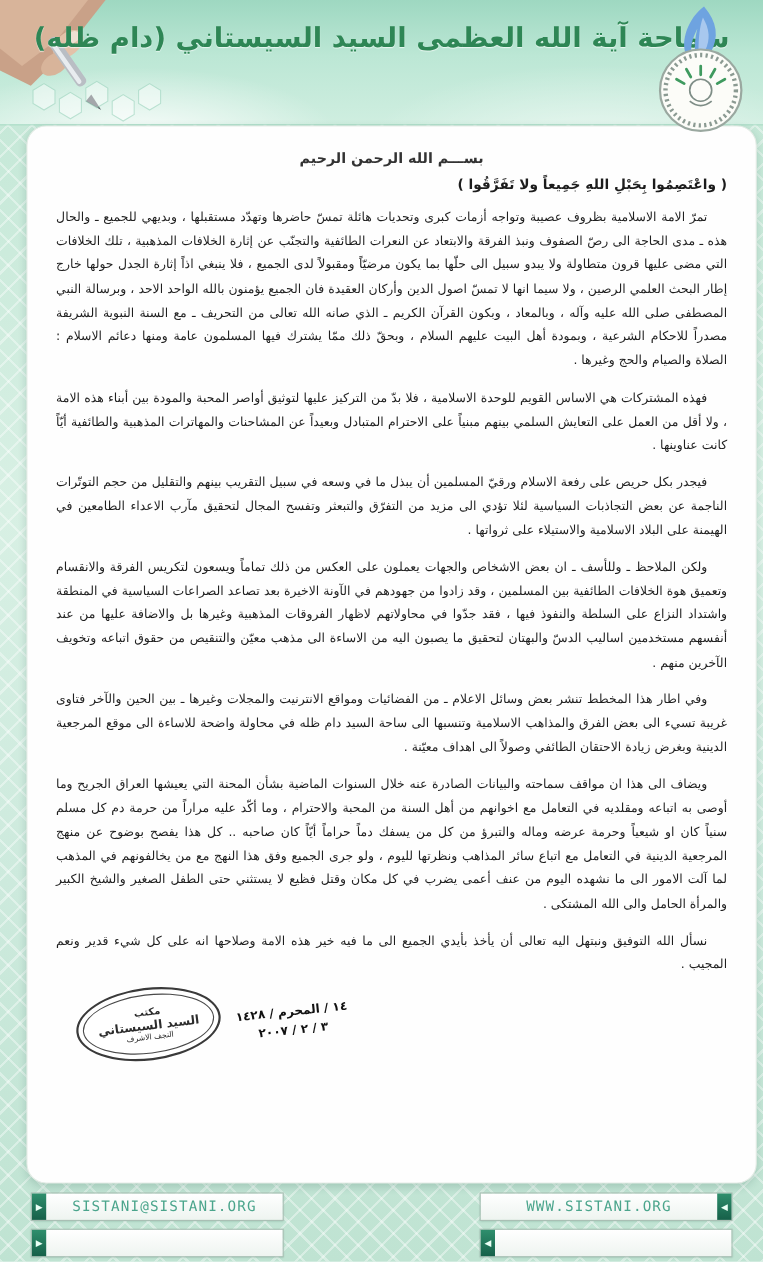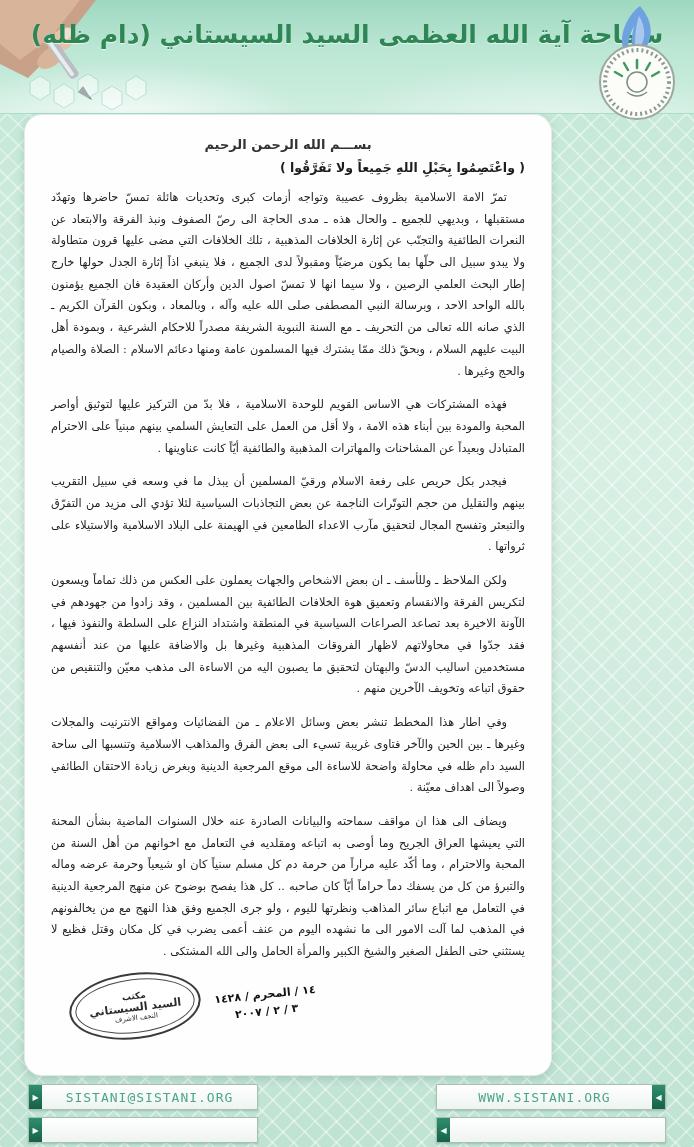--- a/index.html
+++ b/index.html
@@ -22,21 +22,21 @@
     border-bottom:1px solid #aadcc6;
   }
   .header-titles{position:absolute;top:12px;left:0;width:100%;text-align:center;color:#2e8655;direction:rtl;}
   .header-title1{font-size:22px;font-weight:bold;text-shadow:0 1px 1px rgba(255,255,255,.7);}
   .header-title2{font-size:25px;font-weight:bold;margin-top:8px;text-shadow:0 1px 1px rgba(255,255,255,.7);}
   .hand-pen{position:absolute;top:0;left:0;width:140px;height:113px;}
   .logo{position:absolute;top:4px;right:14px;width:86px;height:118px;z-index:3;}
   .hex-deco{position:absolute;left:20px;top:72px;width:180px;height:40px;opacity:.6;}
   
   .paper{
-    position:absolute;left:24px;top:114px;width:528px;height:962px;
+    position:absolute;left:24px;top:114px;width:664px;height:962px;
     background:#fefefe;border:1px solid #e3ebe5;border-radius:18px;
     box-shadow:0 3px 8px rgba(20,80,60,.18);
     padding:22px 26px;box-sizing:border-box;overflow:hidden;
     direction:rtl;color:#222;
   }
   .basmala{text-align:center;font-size:13px;font-weight:bold;color:#333;margin:0 0 8px 0;}
   .verse{text-align:right;font-size:12.5px;font-weight:bold;color:#1c1c1c;margin:0 0 12px 0;}
   .doc-para{
     font-size:11.3px;line-height:1.92;text-align:justify;margin:12px 0 10px 0;
     text-indent:18px;color:#1f1f1f;letter-spacing:.2px;
@@ -132,20 +132,21 @@
     <p class="basmala">بســـم الله الرحمن الرحيم</p>
     <p class="verse">( واعْتَصِمُوا بِحَبْلِ اللهِ جَمِيعاً ولا تَفَرَّقُوا )</p>
 
     <div>
         <p class="doc-para">تمرّ الامة الاسلامية بظروف عصيبة وتواجه أزمات كبرى وتحديات هائلة تمسّ حاضرها وتهدّد مستقبلها ، وبديهي للجميع ـ والحال هذه ـ مدى الحاجة الى رصّ الصفوف ونبذ الفرقة والابتعاد عن النعرات الطائفية والتجنّب عن إثارة الخلافات المذهبية ، تلك الخلافات التي مضى عليها قرون متطاولة ولا يبدو سبيل الى حلّها بما يكون مرضيّاً ومقبولاً لدى الجميع ، فلا ينبغي اذاً إثارة الجدل حولها خارج إطار البحث العلمي الرصين ، ولا سيما انها لا تمسّ اصول الدين وأركان العقيدة فان الجميع يؤمنون بالله الواحد الاحد ، وبرسالة النبي المصطفى صلى الله عليه وآله ، وبالمعاد ، وبكون القرآن الكريم ـ الذي صانه الله تعالى من التحريف ـ مع السنة النبوية الشريفة مصدراً للاحكام الشرعية ، وبمودة أهل البيت عليهم السلام ، وبحقّ ذلك ممّا يشترك فيها المسلمون عامة ومنها دعائم الاسلام : الصلاة والصيام والحج وغيرها .</p>
         <p class="doc-para">فهذه المشتركات هي الاساس القويم للوحدة الاسلامية ، فلا بدّ من التركيز عليها لتوثيق أواصر المحبة والمودة بين أبناء هذه الامة ، ولا أقل من العمل على التعايش السلمي بينهم مبنياً على الاحترام المتبادل وبعيداً عن المشاحنات والمهاترات المذهبية والطائفية أيّاً كانت عناوينها .</p>
         <p class="doc-para">فيجدر بكل حريص على رفعة الاسلام ورقيّ المسلمين أن يبذل ما في وسعه في سبيل التقريب بينهم والتقليل من حجم التوتّرات الناجمة عن بعض التجاذبات السياسية لئلا تؤدي الى مزيد من التفرّق والتبعثر وتفسح المجال لتحقيق مآرب الاعداء الطامعين في الهيمنة على البلاد الاسلامية والاستيلاء على ثرواتها .</p>
         <p class="doc-para">ولكن الملاحظ ـ وللأسف ـ ان بعض الاشخاص والجهات يعملون على العكس من ذلك تماماً ويسعون لتكريس الفرقة والانقسام وتعميق هوة الخلافات الطائفية بين المسلمين ، وقد زادوا من جهودهم في الآونة الاخيرة بعد تصاعد الصراعات السياسية في المنطقة واشتداد النزاع على السلطة والنفوذ فيها ، فقد جدّوا في محاولاتهم لاظهار الفروقات المذهبية وغيرها بل والاضافة عليها من عند أنفسهم مستخدمين اساليب الدسّ والبهتان لتحقيق ما يصبون اليه من الاساءة الى مذهب معيّن والتنقيص من حقوق اتباعه وتخويف الآخرين منهم .</p>
         <p class="doc-para">وفي اطار هذا المخطط تنشر بعض وسائل الاعلام ـ من الفضائيات ومواقع الانترنيت والمجلات وغيرها ـ بين الحين والآخر فتاوى غريبة تسيء الى بعض الفرق والمذاهب الاسلامية وتنسبها الى ساحة السيد دام ظله في محاولة واضحة للاساءة الى موقع المرجعية الدينية وبغرض زيادة الاحتقان الطائفي وصولاً الى اهداف معيّنة .</p>
         <p class="doc-para">ويضاف الى هذا ان مواقف سماحته والبيانات الصادرة عنه خلال السنوات الماضية بشأن المحنة التي يعيشها العراق الجريح وما أوصى به اتباعه ومقلديه في التعامل مع اخوانهم من أهل السنة من المحبة والاحترام ، وما أكّد عليه مراراً من حرمة دم كل مسلم سنياً كان او شيعياً وحرمة عرضه وماله والتبرؤ من كل من يسفك دماً حراماً أيّاً كان صاحبه .. كل هذا يفصح بوضوح عن منهج المرجعية الدينية في التعامل مع اتباع سائر المذاهب ونظرتها لليوم ، ولو جرى الجميع وفق هذا النهج مع من يخالفونهم في المذهب لما آلت الامور الى ما نشهده اليوم من عنف أعمى يضرب في كل مكان وقتل فظيع لا يستثني حتى الطفل الصغير والشيخ الكبير والمرأة الحامل والى الله المشتكى .</p>
+        <p class="doc-para">نسأل الله التوفيق ونبتهل اليه تعالى أن يأخذ بأيدي الجميع الى ما فيه خير هذه الامة وصلاحها انه على كل شيء قدير ونعم المجيب .</p>
       </div>
 
     <div class="signature-row">
       <div class="stamp">
         <span class="stamp-line1">مكتب</span>
         <span class="stamp-line2">السيد السيستاني</span>
         <span class="stamp-line3">النجف الاشرف</span>
       </div>
       <div class="date-block">
         <div class="date-line">١٤ / المحرم / ١٤٢٨</div>

